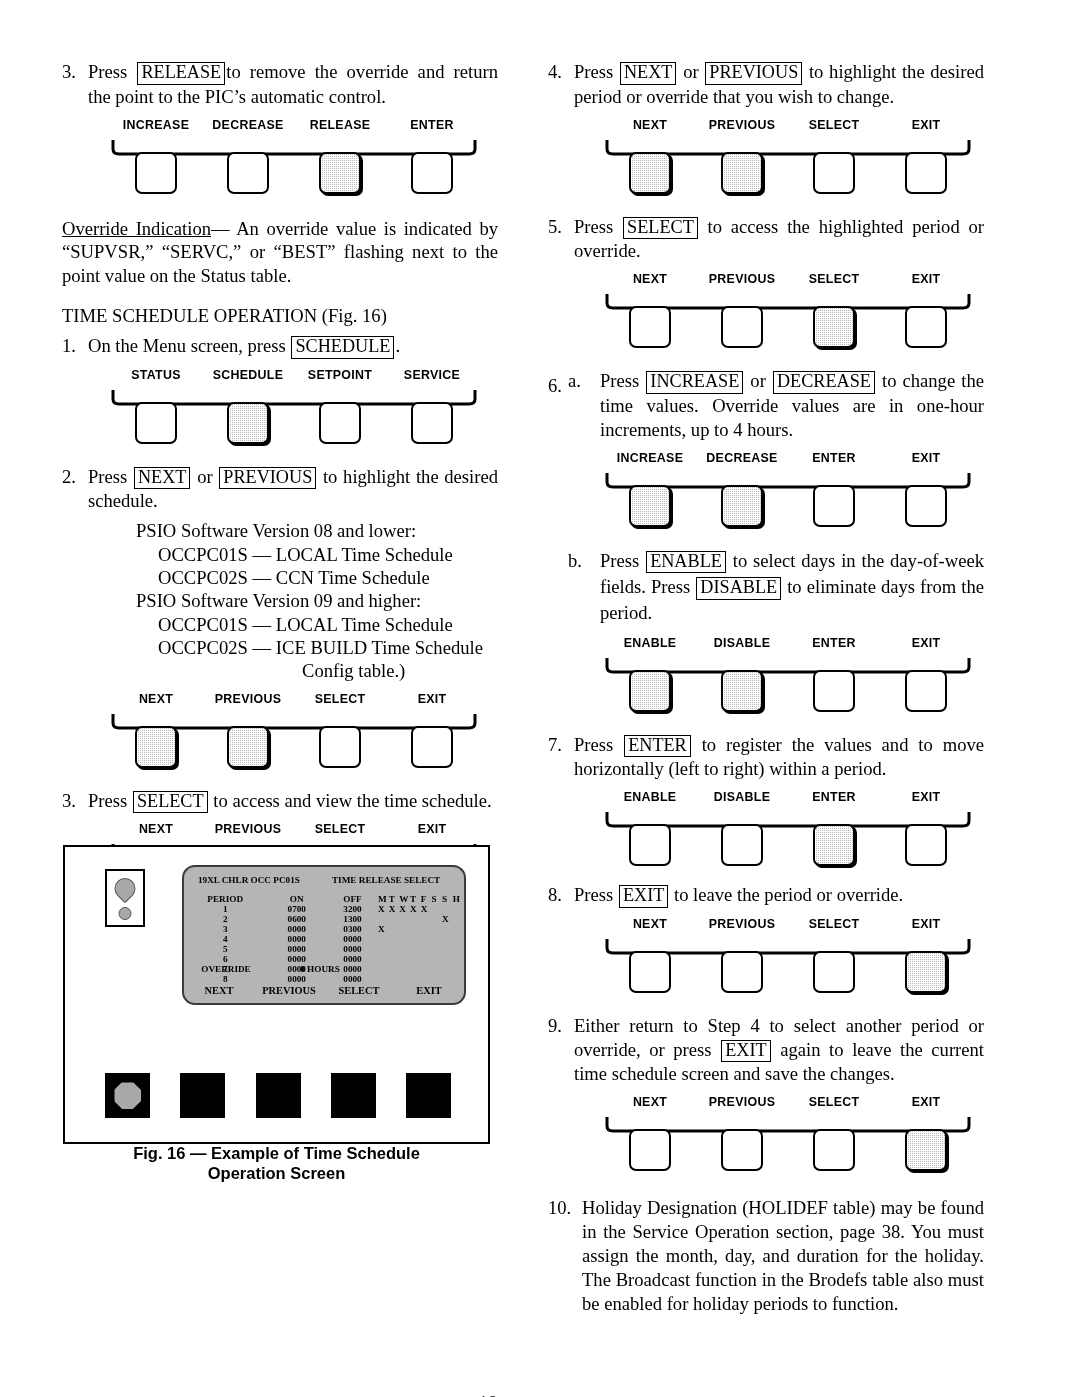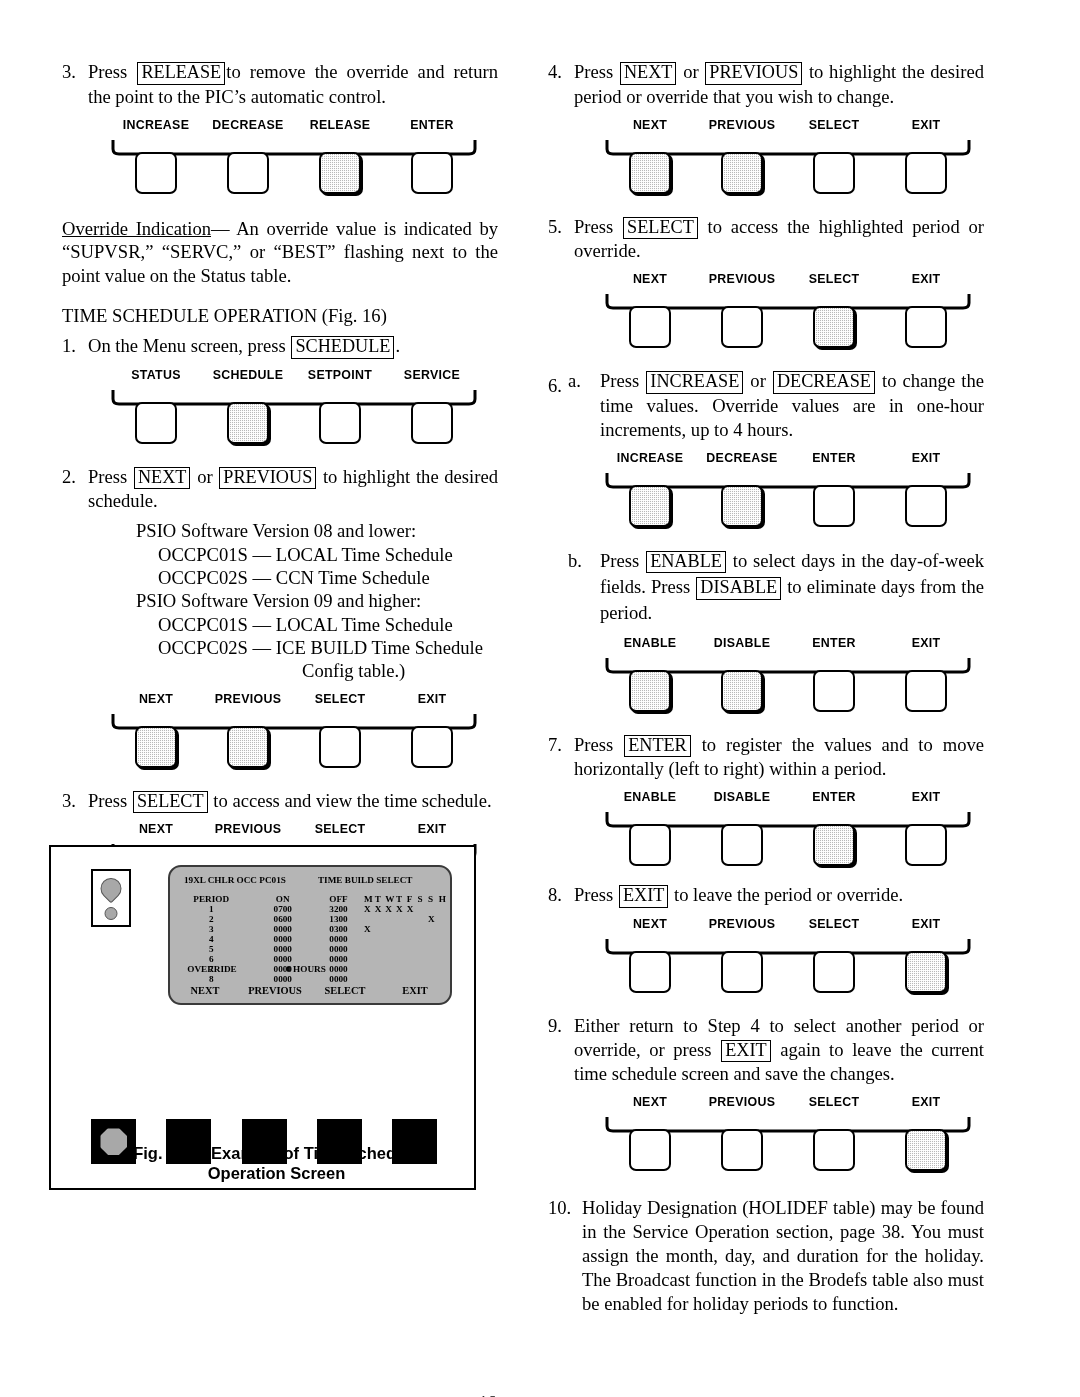--- a/index.html
+++ b/index.html
@@ -136,24 +136,24 @@
     background-color: #b9b9b9;
     background-image:
       repeating-linear-gradient(0deg,   rgba(255,255,255,.95) 0 1px, rgba(0,0,0,0) 1px 2px),
       repeating-linear-gradient(90deg,  rgba(255,255,255,.95) 0 1px, rgba(0,0,0,0) 1px 2px);
     box-shadow: 2px 2px 0 0 #000;
   }
 
   
   .figbox {
     position: absolute;
-    left: 49px;
+    left: 63px;
     top: 845px;
     width: 427px;
-    height: 345px;
+    height: 299px;
     border: 2.5px solid #000;
     background: #fff;
   }
 
   .alarm-led {
     position: absolute;
     left: 40px;
     top: 22px;
     width: 40px;
     height: 58px;
@@ -700,21 +700,21 @@
   <div class="figbox">
 
     <div class="alarm-led">
       <div class="led-drop"></div>
       <div class="led-dot"></div>
     </div>
 
     <div class="lcd">
       <div class="lcd-title">
         <div class="t1">19XL CHLR  OCC PC01S</div>
-        <div class="t2">TIME  BUILD  SELECT</div>
+        <div class="t2">TIME  RELEASE  SELECT</div>
       </div>
 
       <table class="lcd-table">
         <tbody>
             <tr>
           <th class="c-per">PERIOD</th>
           <th class="c-on">ON</th>
           <th class="c-off">OFF</th>
           <th class="c-dow">
             <div class="dow-cells" id="dow-head">

